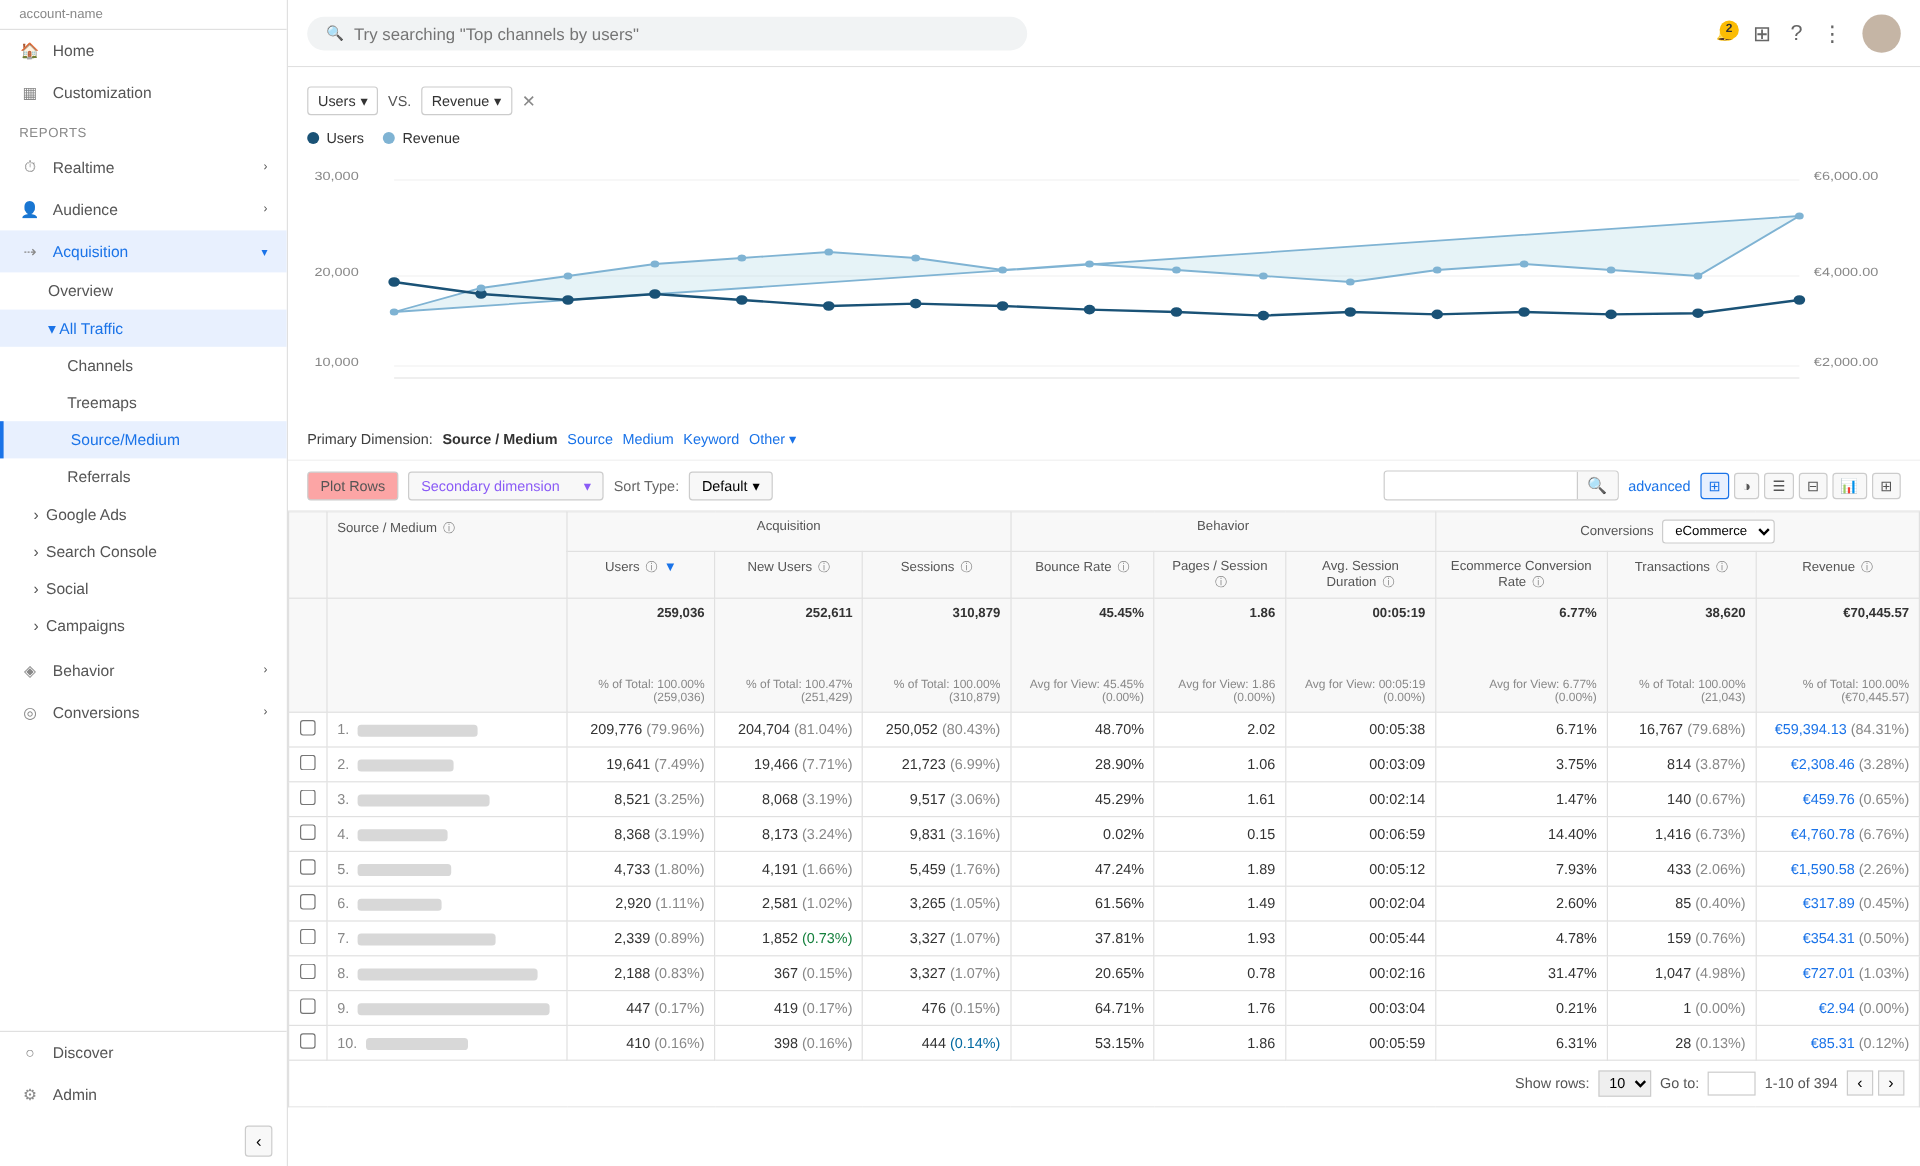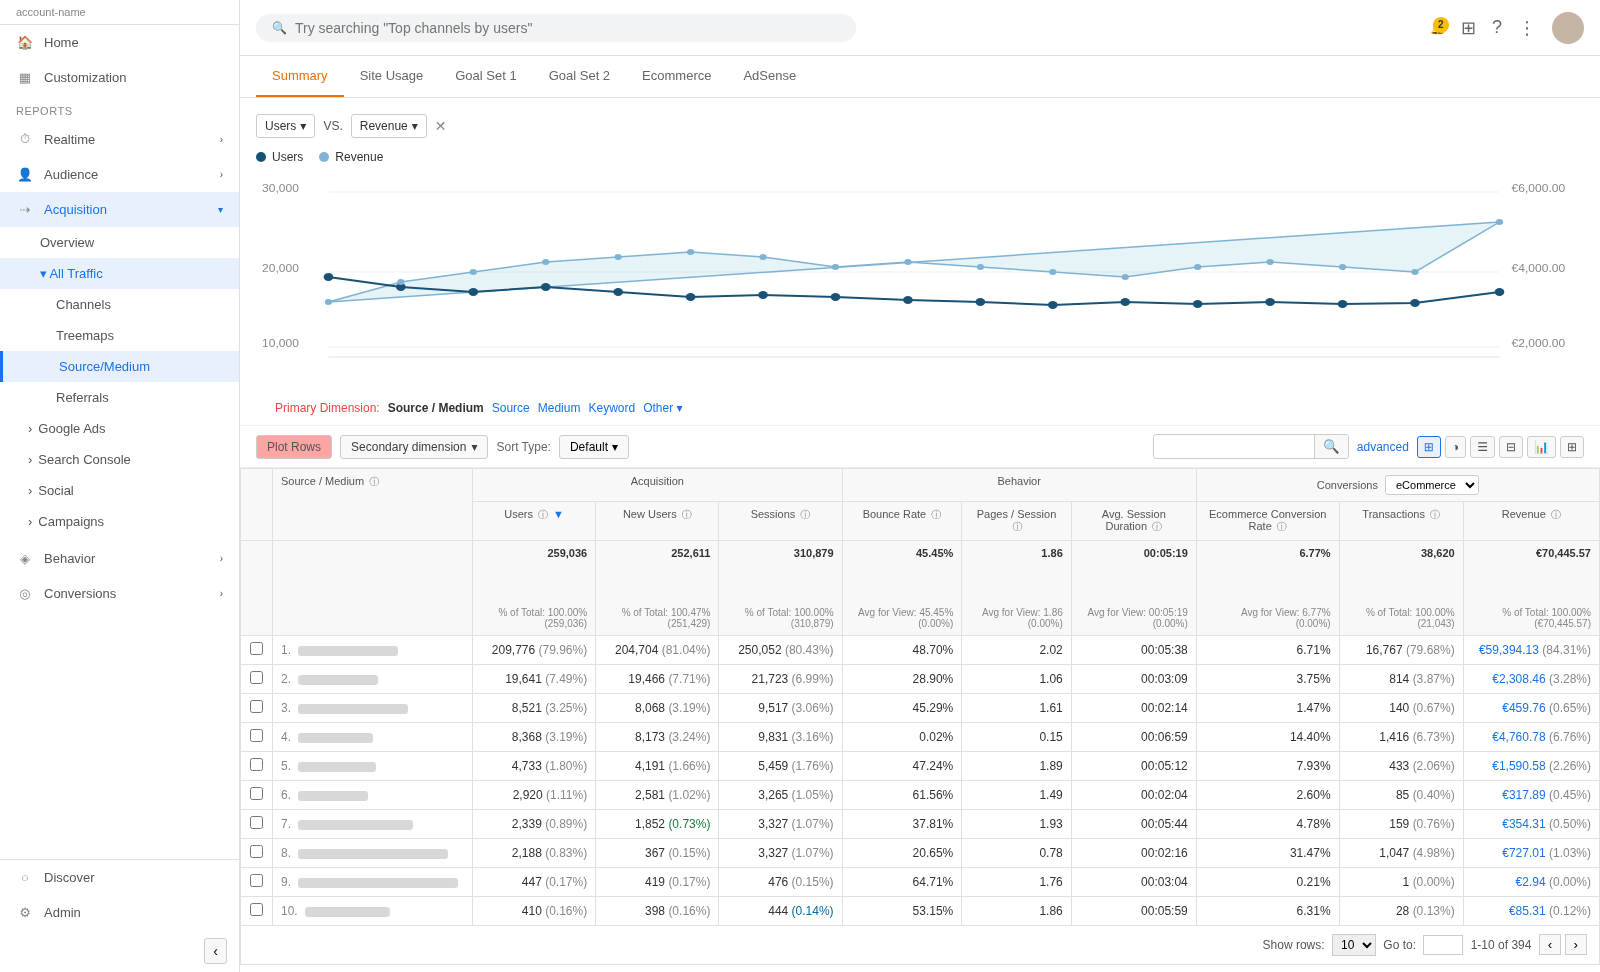--- a/index.html
+++ b/index.html
@@ -54,29 +54,29 @@
     .chart-legend { display: flex; gap: 16px; margin-bottom: 8px; }
     .legend-item { display: flex; align-items: center; gap: 6px; font-size: 12px; }
     .legend-dot { width: 10px; height: 10px; border-radius: 50%; }
 
     
     .chart-svg-container { position: relative; }
     .chart-svg-container svg { width: 100%; }
 
     
     .primary-dim-row { display: flex; align-items: center; gap: 8px; padding: 10px 16px; border-bottom: 1px solid #f0f0f0; font-size: 12px; }
-    .dim-label { color: #ef4444; margin-left: 19px; }
+    .dim-label { color: #404040; }
     .dim-link { color: #1a73e8; cursor: pointer; text-decoration: none; }
     .dim-link.active { font-weight: bold; color: #333; text-decoration: none; cursor: default; }
     .dim-link.other { color: #1a73e8; }
 
     
     .table-controls { display: flex; align-items: center; gap: 8px; padding: 8px 16px; border-bottom: 1px solid #f0f0f0; }
     .plot-rows-btn { border: 1px solid #ccc; border-radius: 3px; padding: 4px 10px; background: #fca5a5; font-size: 12px; cursor: pointer; color: #555; }
-    .secondary-dim-btn { border: 1px solid #ccc; border-radius: 3px; padding: 4px 10px; background: #f8f8f8; font-size: 12px; cursor: pointer; color: #404040; display: flex; align-items: center; gap: 5px; justify-content: space-between; }
+    .secondary-dim-btn { border: 1px solid #ccc; border-radius: 3px; padding: 4px 10px; background: #f8f8f8; font-size: 12px; cursor: pointer; color: #8b5cf6; display: flex; align-items: center; gap: 20px; justify-content: space-between; }
     .sort-type-select { border: 1px solid #ccc; border-radius: 3px; padding: 4px 10px; background: #f8f8f8; font-size: 12px; cursor: pointer; display: flex; align-items: center; gap: 4px; }
     .sort-label { color: #666; font-size: 12px; }
     .search-table { margin-left: auto; display: flex; align-items: center; border: 1px solid #ccc; border-radius: 3px; overflow: hidden; }
     .search-table input { border: none; outline: none; padding: 4px 8px; font-size: 12px; width: 160px; }
     .search-table button { border: none; background: #f8f8f8; padding: 4px 8px; cursor: pointer; border-left: 1px solid #ccc; }
     .advanced-link { color: #1a73e8; font-size: 12px; cursor: pointer; }
     .view-icons { display: flex; gap: 4px; }
     .view-icon-btn { border: 1px solid #ccc; border-radius: 3px; padding: 3px 6px; background: #f8f8f8; cursor: pointer; color: #555; font-size: 12px; }
     .view-icon-btn.active { background: #e8f0fe; border-color: #1a73e8; color: #1a73e8; }
 
@@ -195,28 +195,20 @@
       </div>
       <span class="icon-btn">⊞</span>
       <span class="icon-btn">?</span>
       <span class="icon-btn">⋮</span>
       <div class="avatar"></div>
     </div>
   </div>
 
   <div class="report-area">
 
-    <div class="report-tabs">
-      <div class="report-tab active">Summary</div>
-      <div class="report-tab">Site Usage</div>
-      <div class="report-tab">Goal Set 1</div>
-      <div class="report-tab">Goal Set 2</div>
-      <div class="report-tab">Ecommerce</div>
-      <div class="report-tab">AdSense</div>
-    </div>
 
     <div class="chart-area">
       <div class="chart-controls">
         <div class="metric-select">
           <span>Users</span>
           <span>▾</span>
         </div>
         <span class="vs-label">VS.</span>
         <div class="metric-select">
           <span>Revenue</span>

